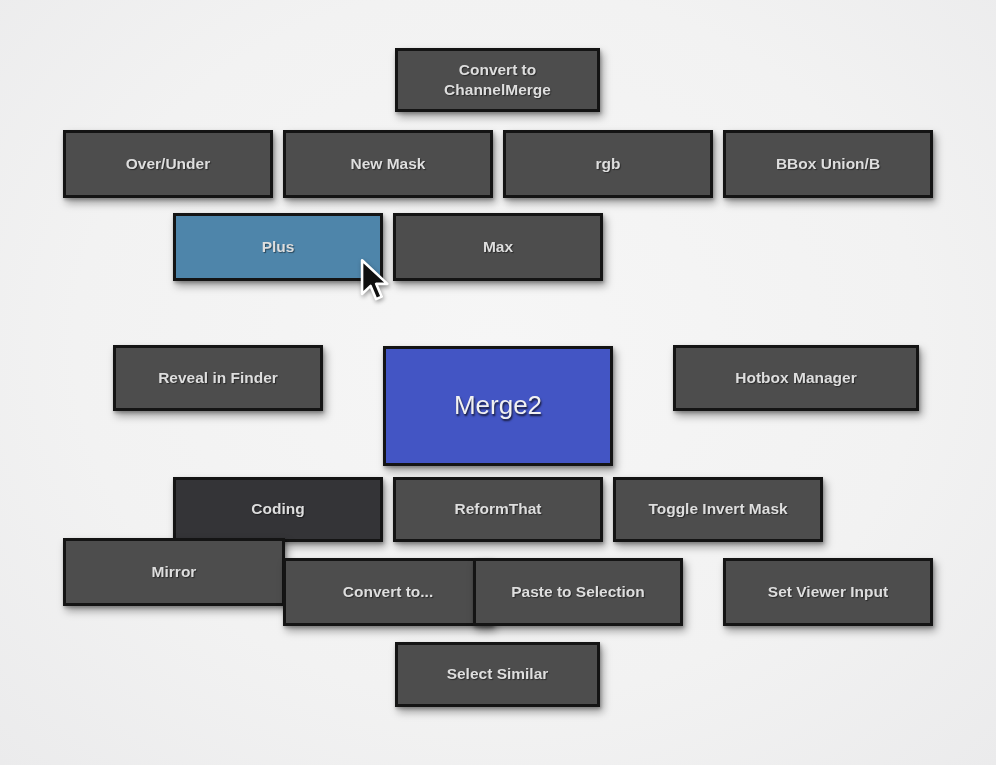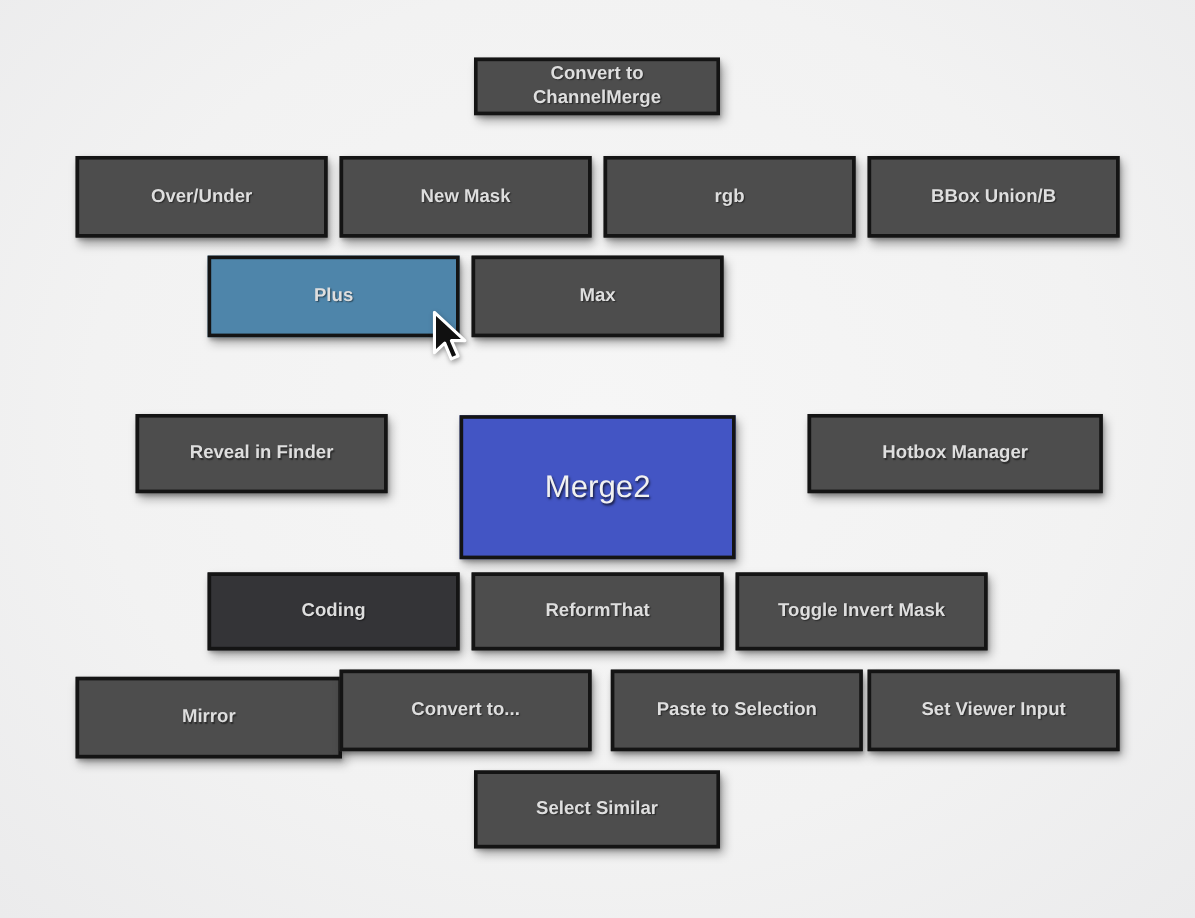--- a/index.html
+++ b/index.html
@@ -36,42 +36,42 @@
   .btn.dark     { background: #343437; }
   .btn.center {
     background: #4355c4;
     color: #f1f1f1;
     font-weight: normal;
     font-size: 26px;
     text-shadow: 1px 2px 2px rgba(10,10,20,0.8);
   }
 
   
-  #btn-convert-channelmerge { left:395px; top:48px;  width:205px; height:48px; }
+  #btn-convert-channelmerge { left:395px; top:48px;  width:205px; height:64px; }
 
   #btn-over-under           { left:63px;  top:130px; width:210px; height:68px;text-align:center; }
   #btn-new-mask             { left:283px; top:130px; width:210px; height:68px; }
   #btn-rgb                  { left:503px; top:130px; width:210px; height:68px; }
   #btn-bbox-union-b         { left:723px; top:130px; width:210px; height:68px; }
 
   #btn-plus                 { left:173px; top:213px; width:210px; height:68px; }
   #btn-max                  { left:393px; top:213px; width:210px; height:68px;text-align:center; }
   #btn-min                  { left:613px; top:213px; width:210px; height:68px; }
 
   #btn-reveal-in-finder     { left:113px; top:345px; width:210px; height:66px; }
   #btn-merge2               { left:383px; top:318px; width:230px; height:120px;margin-top:28px; }
   #btn-hotbox-manager       { left:673px; top:345px; width:246px; height:66px; }
 
   #btn-coding               { left:173px; top:477px; width:210px; height:65px; }
   #btn-reformthat           { left:393px; top:477px; width:210px; height:65px; }
   #btn-toggle-invert-mask   { left:613px; top:477px; width:210px; height:65px; }
 
-  #btn-mirror               { left:63px;  top:564px; width:222px; height:68px; }
+  #btn-mirror               { left:63px;  top:538px; width:222px; height:68px; }
   #btn-convert-to           { left:283px; top:558px; width:210px; height:68px; }
-  #btn-paste-to-selection   { left:509px; top:558px; width:210px; height:68px; }
+  #btn-paste-to-selection   { left:473px; top:558px; width:210px; height:68px; }
   #btn-set-viewer-input     { left:723px; top:558px; width:210px; height:68px; }
 
   #btn-select-similar       { left:395px; top:642px; width:205px; height:65px; }
 
   .cursor {
     position: absolute;
     left: 359px;
     top: 259px;
     width: 32px;
     height: 44px;

